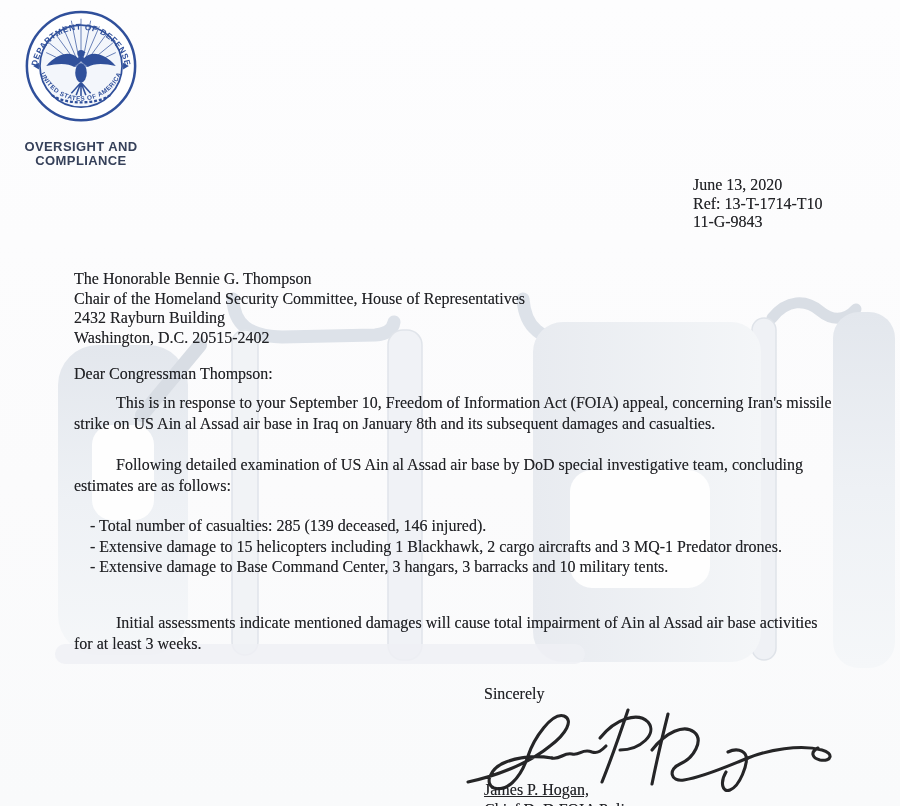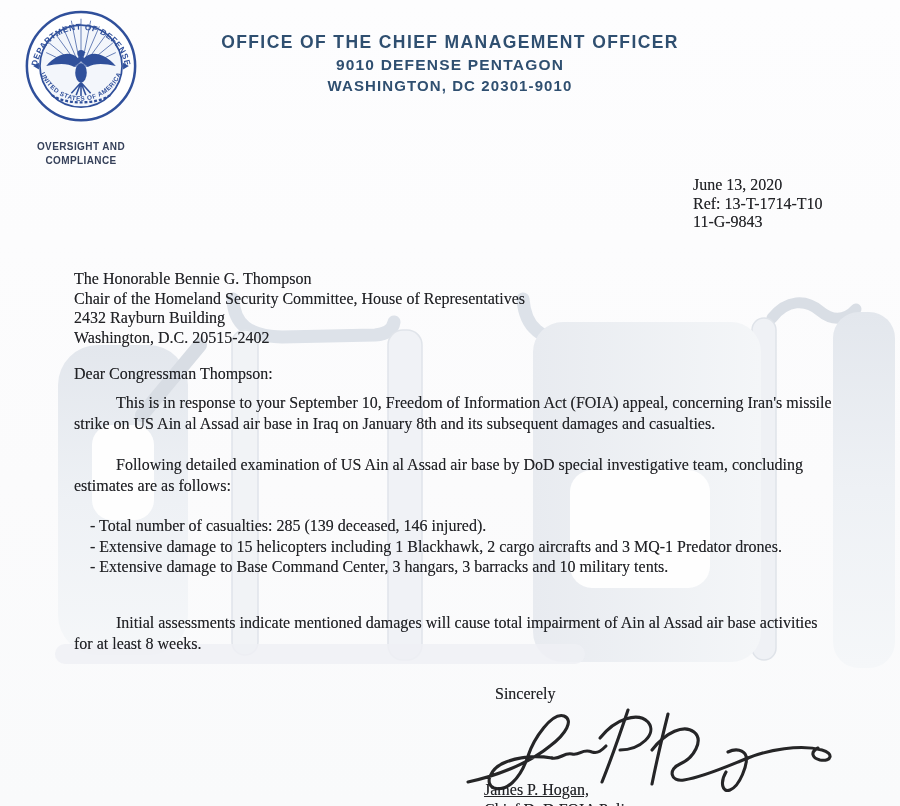--- a/index.html
+++ b/index.html
@@ -14,31 +14,31 @@
   .txt{position:absolute;z-index:2;}
   .serif{font-family:"Liberation Serif", serif;font-size:16px;line-height:19.5px;
          text-shadow:0 0 .5px rgba(20,20,30,.45);}
   .hdr{left:0;right:0;top:31px;text-align:center;
        font-family:"Liberation Sans", sans-serif;font-weight:bold;color:#2f4f70;}
   .hdr .l1{font-size:17.5px;letter-spacing:1.4px;line-height:23px;}
   .hdr .l2{font-size:15.5px;letter-spacing:1.2px;line-height:21px;}
   .hdr .l3{font-size:15px;letter-spacing:1.1px;line-height:21px;}
   .seal-wrap{position:absolute;left:20px;top:8px;z-index:2;width:122px;text-align:center;}
   .seal-cap{margin-top:6px;font-family:"Liberation Sans", sans-serif;font-weight:bold;
-            font-size:10px;line-height:13.5px;letter-spacing:.4px;color:#36415a;}
+            font-size:13px;line-height:13.5px;letter-spacing:.4px;color:#36415a;}
   .date-block{left:693px;top:176px;line-height:18.5px;}
   .addr{left:74px;top:245px;line-height:19.5px;margin-top:24px;}
   .salutation{left:74px;top:364px;}
   .para{left:74px;width:800px;line-height:21px;}
   .p1{top:392px;}
   .p2{top:454px;}
   .p3{top:612px;}
   .indent{display:inline-block;width:42px;}
   .bullets{left:90px;top:516px;line-height:20.6px;}
-  .closing{left:484px;top:684px;margin-left:11px;}
+  .closing{left:484px;top:684px;}
   .sig{position:absolute;left:432px;top:694px;z-index:2;}
   .signer{left:484px;top:780px;text-decoration:underline;}
   .signer-title{left:484px;top:800px;}
 </style>
 </head>
 <body>
 
 <div class="page">
 
   <svg class="wm" width="900" height="806" viewBox="0 0 900 806" aria-hidden="true">
@@ -97,25 +97,20 @@
       <text font-family="Liberation Sans, sans-serif" font-size="6.6" font-weight="bold" fill="#30509b" letter-spacing="0.5">
         <textPath href="#sealBotArc" startOffset="50%" text-anchor="middle">UNITED STATES OF AMERICA</textPath>
       </text>
     </svg>
     <div class="seal-cap">
       <div>OVERSIGHT AND</div>
       <div>COMPLIANCE</div>
     </div>
   </div>
 
-  <div class="txt hdr">
-    <div class="l1">OFFICE OF THE CHIEF MANAGEMENT OFFICER</div>
-    <div class="l2">9010 DEFENSE PENTAGON</div>
-    <div class="l3">WASHINGTON, DC 20301-9010</div>
-  </div>
 
   <div class="txt serif date-block">
     <div>June 13, 2020</div>
     <div>Ref: 13-T-1714-T10</div>
     <div>11-G-9843</div>
   </div>
 
   <div class="txt serif addr">
     <div>The Honorable Bennie G. Thompson</div>
     <div>Chair of the Homeland Security Committee, House of Representatives</div>
@@ -136,21 +131,21 @@
   </div>
 
   <div class="txt serif bullets">
     <div>- Total number of casualties: 285 (139 deceased, 146 injured).</div>
     <div>- Extensive damage to 15 helicopters including 1 Blackhawk, 2 cargo aircrafts and 3 MQ-1 Predator drones.</div>
     <div>- Extensive damage to Base Command Center, 3 hangars, 3 barracks and 10 military tents.</div>
   </div>
 
   <div class="txt serif para p3">
     <div><span class="indent"></span><span>Initial assessments indicate mentioned damages will cause total impairment of Ain al Assad air base activities</span></div>
-    <div>for at least 8 weeks.</div>
+    <div>for at least 3 weeks.</div>
   </div>
 
   <div class="txt serif closing">Sincerely</div>
 
   <svg class="sig" width="420" height="100" viewBox="0 0 420 100" aria-hidden="true">
     <g fill="none" stroke="#151517" stroke-width="3.1" stroke-linecap="round" opacity="0.93">
       <path d="M 36 88 C 64 82 96 70 118 52 C 134 40 142 26 132 22 C 120 18 102 44 96 62 C 88 86 74 98 62 94 C 52 90 58 74 74 68 C 92 61 108 62 120 64"></path>
       <path d="M 120 64 C 128 66 132 58 140 60 C 148 62 150 54 160 58 C 166 60 170 56 174 52"></path>
       <path d="M 196 16 C 188 40 178 68 170 88"></path>
       <path d="M 168 44 C 184 24 206 18 216 28 C 226 40 208 56 188 56"></path>

